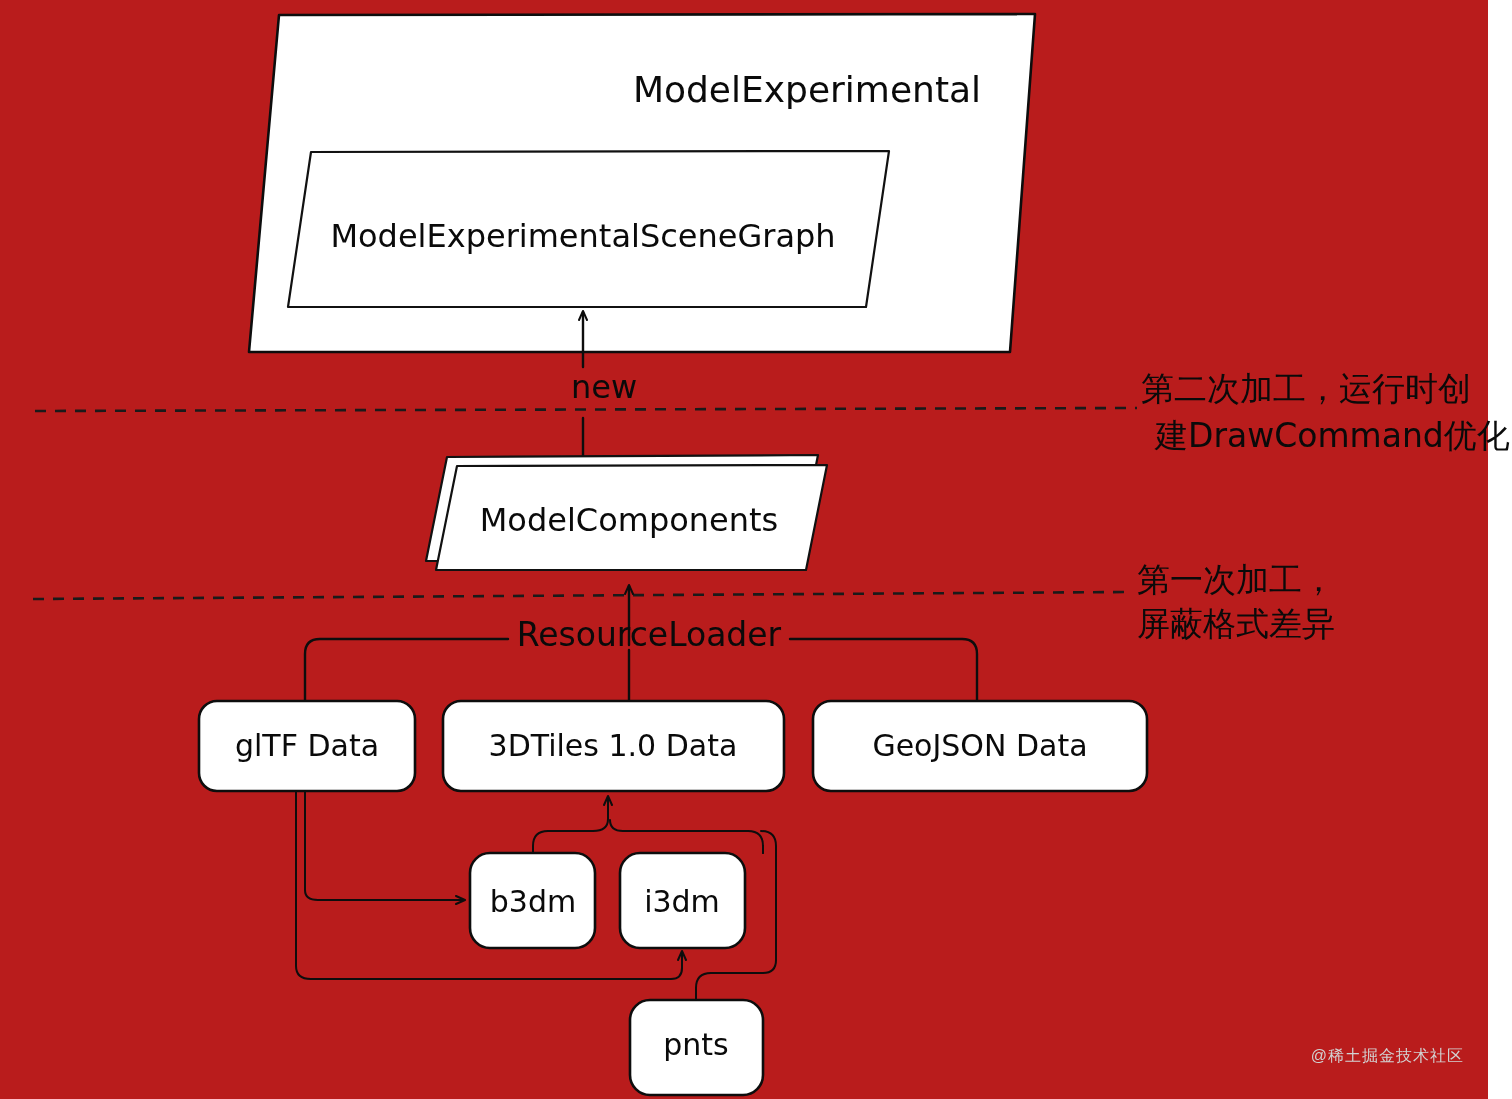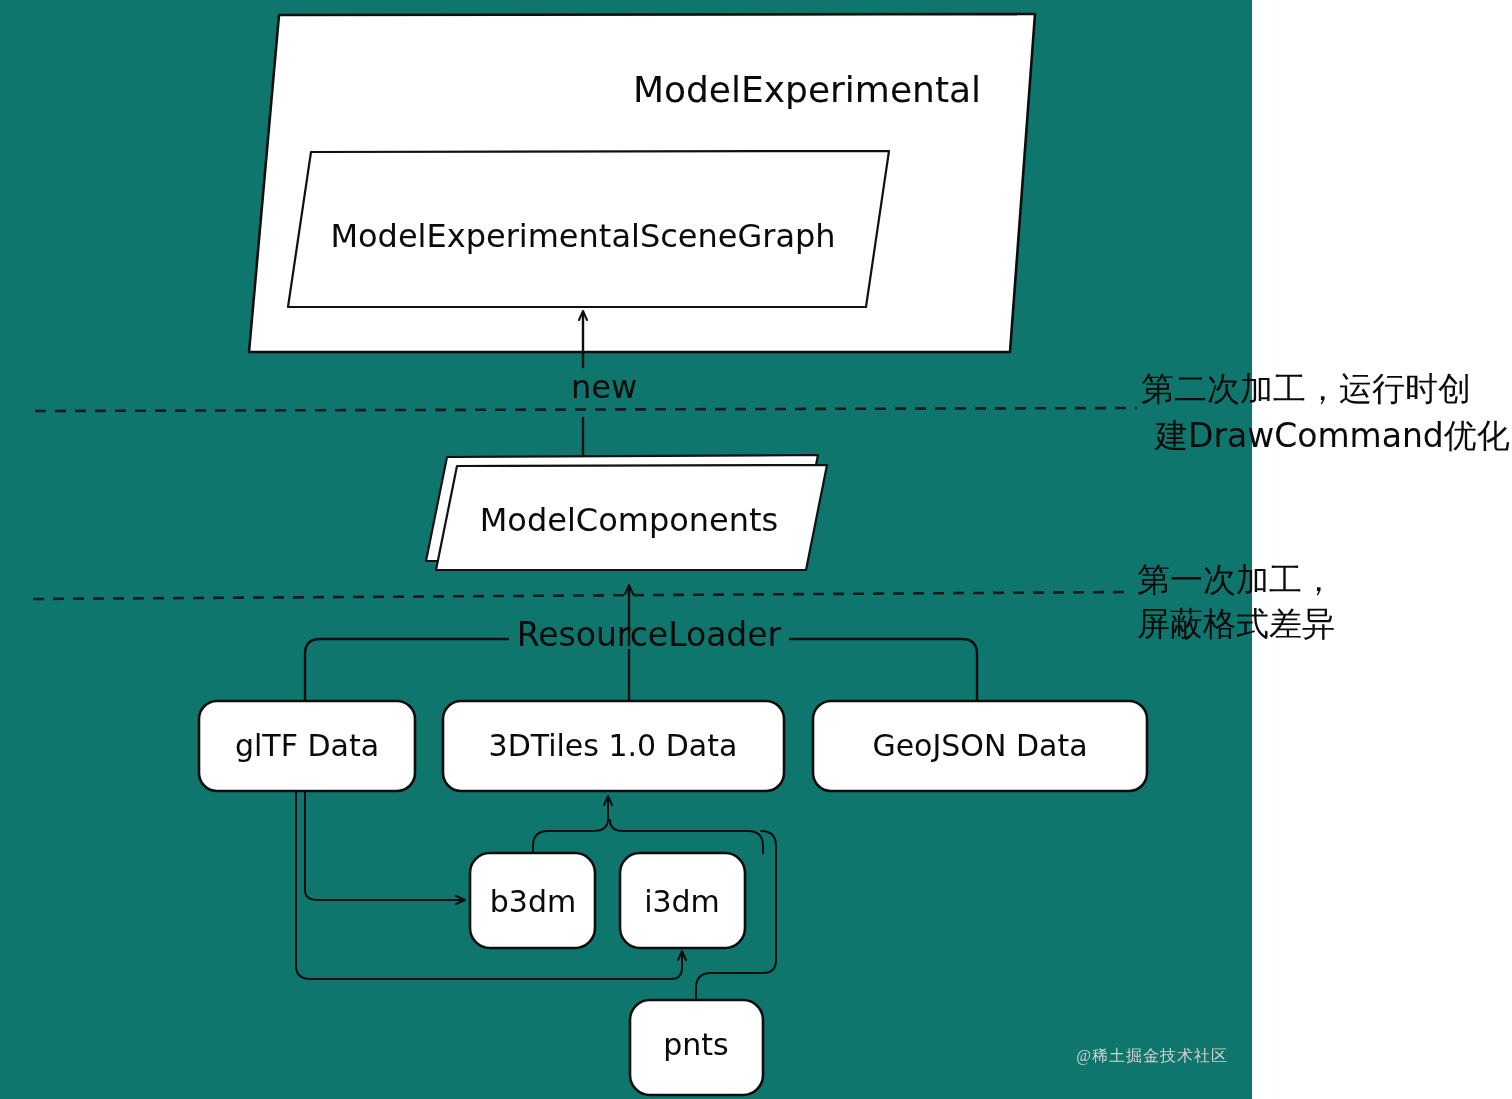--- a/index.html
+++ b/index.html
@@ -8,23 +8,23 @@
     background: #ffffff;
   }
   body {
     width: 1512px;
     height: 1099px;
     font-family: "DejaVu Sans", sans-serif;
     overflow: hidden;
   }
   #diagram-root {
     position: relative;
-    width: 1252px;
+    width: 1488px;
     height: 1099px;
-    background: #0f766e;
+    background: #b91c1c;
   }
   svg.canvas {
     position: absolute;
     top: 0;
     left: 0;
     width: 1512px;
     height: 1099px;
   }
   .shape-stroke {
     fill: #ffffff;
@@ -72,21 +72,21 @@
     font-size: 33px;
     text-anchor: start;
     dominant-baseline: middle;
   }
   .watermark {
     position: absolute;
     right: 24px;
     bottom: 32px;
     color: #d2d2d2;
     font-size: 16px;
-    font-family: Liberation Serif, serif;
+    font-family: Liberation Sans, sans-serif;
     letter-spacing: 1px;
     user-select: none;
   }
 </style>
 </head>
 <body>
 
 <div id="diagram-root">
 
   <svg class="canvas" viewBox="0 0 1512 1099" xmlns="http://www.w3.org/2000/svg">

